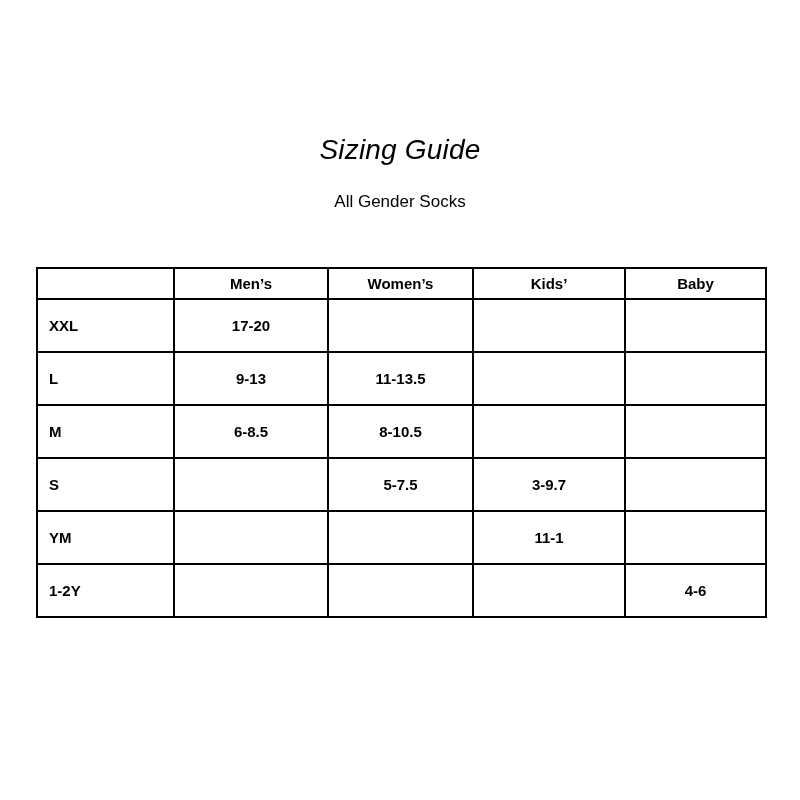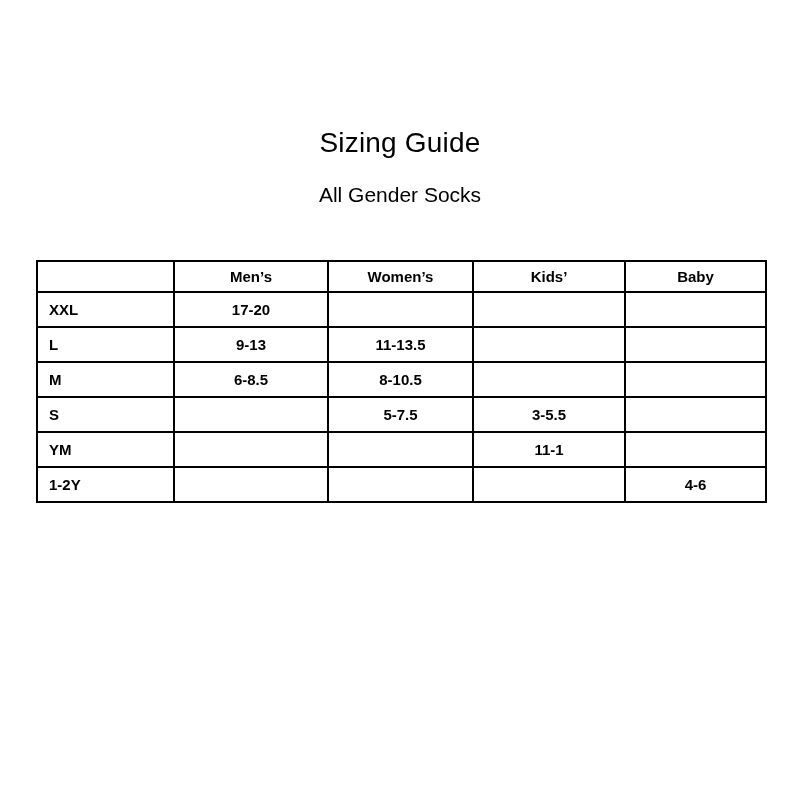--- a/index.html
+++ b/index.html
@@ -9,30 +9,31 @@
   }
   body {
     width: 800px;
     height: 800px;
     font-family: "Liberation Sans", sans-serif;
     color: #000000;
     overflow: hidden;
   }
   .page-title {
     padding-top: 115px;
-    margin: 11px;
+    margin: 18px;
     font-size: 28px;
     line-height: 34px;
     font-weight: 400;
     text-align: center;
     letter-spacing: 0.2px;
+    font-style: italic;
   }
   .page-subtitle {
     margin: 24px 0 0 0;
-    font-size: 21px;
+    font-size: 17px;
     line-height: 22px;
     font-weight: 400;
     text-align: center;
   }
   table.sizing-table {
     border-collapse: collapse;
     table-layout: fixed;
     width: 729px;
     margin: 54px 0 0 36px;
     border-radius: 25px;
@@ -45,21 +46,21 @@
   .sizing-table th,
   .sizing-table td {
     border: 2px solid #000000;
     font-size: 15px;
     padding: 0;
     vertical-align: middle;
     overflow: hidden;
     white-space: nowrap;
   }
   .sizing-table thead tr { height: 31px; }
-  .sizing-table tbody tr { height: 35px; margin-left: 28px; }
+  .sizing-table tbody tr { height: 53px; margin-left: 28px; }
   .sizing-table thead th {
     font-weight: 700;
     text-align: center;
   }
   .sizing-table tbody th.row-label {
     font-weight: 700;
     text-align: left;
     padding-left: 11px;
   }
   .sizing-table tbody td {
@@ -109,21 +110,21 @@
       <th class="row-label">M</th>
       <td>6-8.5</td>
       <td>8-10.5</td>
       <td></td>
       <td></td>
     </tr>
     <tr>
       <th class="row-label">S</th>
       <td></td>
       <td>5-7.5</td>
-      <td>3-5.5</td>
+      <td>3-9.7</td>
       <td></td>
     </tr>
     <tr>
       <th class="row-label">YM</th>
       <td></td>
       <td></td>
       <td>11-1</td>
       <td></td>
     </tr>
     <tr>

